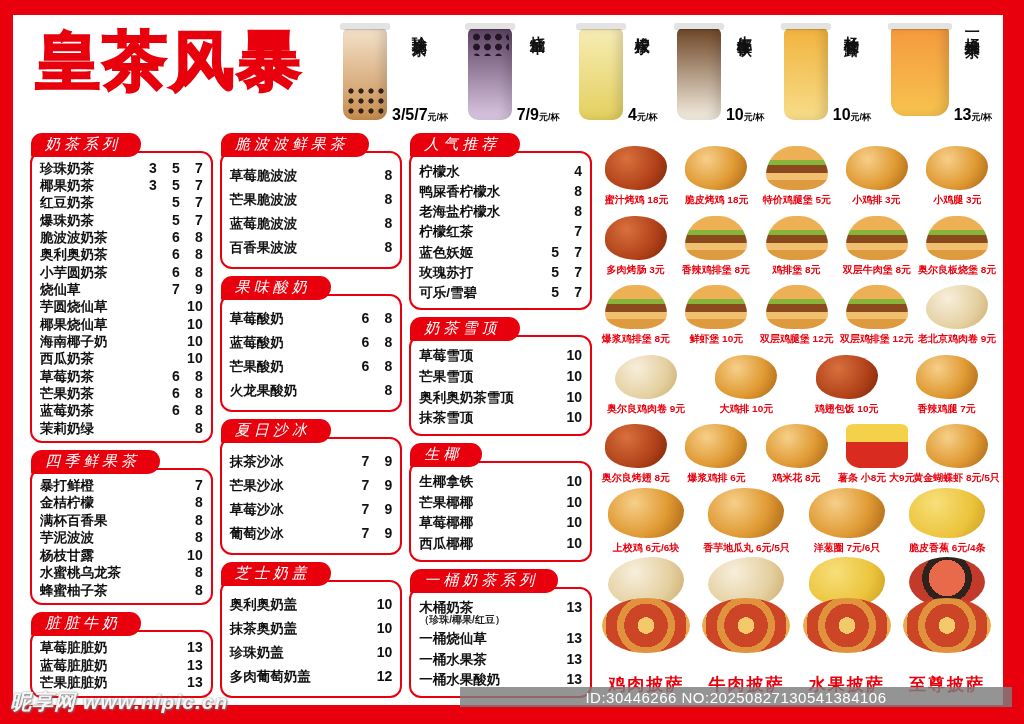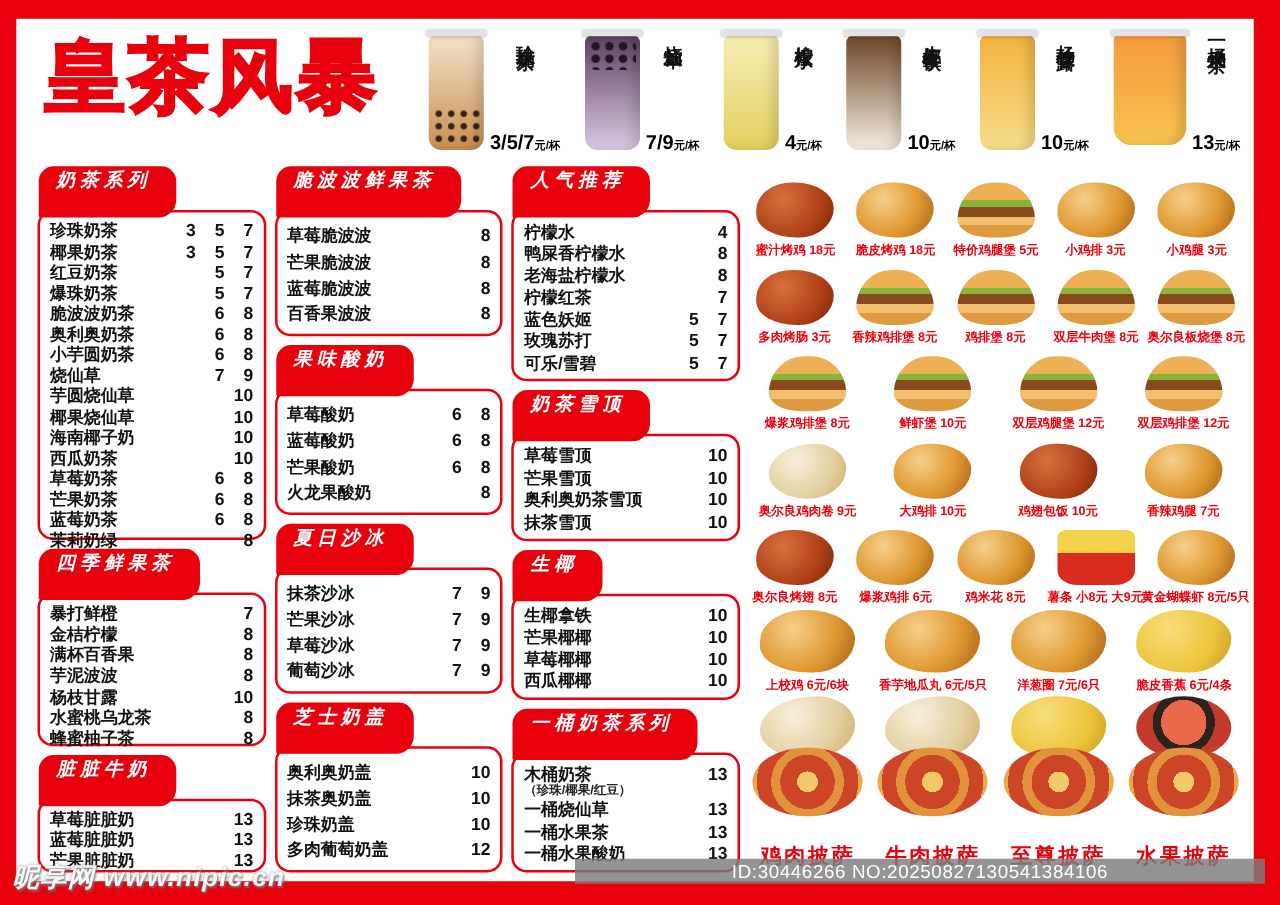--- a/index.html
+++ b/index.html
@@ -63,23 +63,23 @@
   
   .menu{
     position:absolute;left:30px;top:133px;width:562px;bottom:26px;
     display:flex;gap:7px;z-index:2;
   }
   .menu-col{flex:1;display:flex;flex-direction:column;gap:7px;min-width:0;}
   .section{display:flex;flex-direction:column;min-height:0;}
   .sec-header{
     align-self:flex-start;position:relative;z-index:1;margin-left:1px;
     background:#e8000d;color:#fff;
-    font-family:"DejaVu Serif",serif;font-style:italic;font-weight:bold;
+    font-family:"DejaVu Serif",serif;font-style:italic;font-weight:normal;
     font-size:15px;letter-spacing:4px;
-    padding:2px 20px 20px 14px;border-radius:12px 12px 14px 2px;
+    padding:2px 20px 3px 14px;border-radius:12px 12px 14px 2px;
     white-space:nowrap;
   }
   .sec-box{
     flex:1;margin-top:-6px;background:#fff;
     border:2px solid #e8000d;border-radius:12px;
     padding:6px 8px 4px;display:flex;flex-direction:column;
     justify-content:space-evenly;min-height:0;
   }
   .mi{display:flex;align-items:baseline;justify-content:space-between;
     font-size:13.5px;font-weight:bold;color:#111;line-height:1.15;}
@@ -831,20 +831,24 @@
         <div class="food-label">鲜虾堡 10元</div>
       </div>
       <div class="food-item">
         <div class="food-img f-burger"></div>
         <div class="food-label">双层鸡腿堡 12元</div>
       </div>
       <div class="food-item">
         <div class="food-img f-burger"></div>
         <div class="food-label">双层鸡排堡 12元</div>
       </div>
+      <div class="food-item">
+        <div class="food-img f-cream"></div>
+        <div class="food-label">老北京鸡肉卷 9元</div>
+      </div>
     </div>
     <div class="food-row">
       <div class="food-item">
         <div class="food-img f-cream"></div>
         <div class="food-label">奥尔良鸡肉卷 9元</div>
       </div>
       <div class="food-item">
         <div class="food-img f-gold"></div>
         <div class="food-label">大鸡排 10元</div>
       </div>
@@ -921,22 +925,22 @@
     <div class="pizza-item">
       <div class="pizza-img f-pizza"></div>
       <div class="pizza-label">鸡肉披萨</div>
     </div>
     <div class="pizza-item">
       <div class="pizza-img f-pizza"></div>
       <div class="pizza-label">牛肉披萨</div>
     </div>
     <div class="pizza-item">
       <div class="pizza-img f-pizza"></div>
-      <div class="pizza-label">至尊披萨</div>
+      <div class="pizza-label">水果披萨</div>
     </div>
     <div class="pizza-item">
       <div class="pizza-img f-pizza"></div>
-      <div class="pizza-label">水果披萨</div>
+      <div class="pizza-label">至尊披萨</div>
     </div>
   </div>
 
 <div class="wm-id">ID:30446266 NO:20250827130541384106</div>
 <div class="wm-site">昵享网 www.nipic.cn</div>
 
 </body></html>

